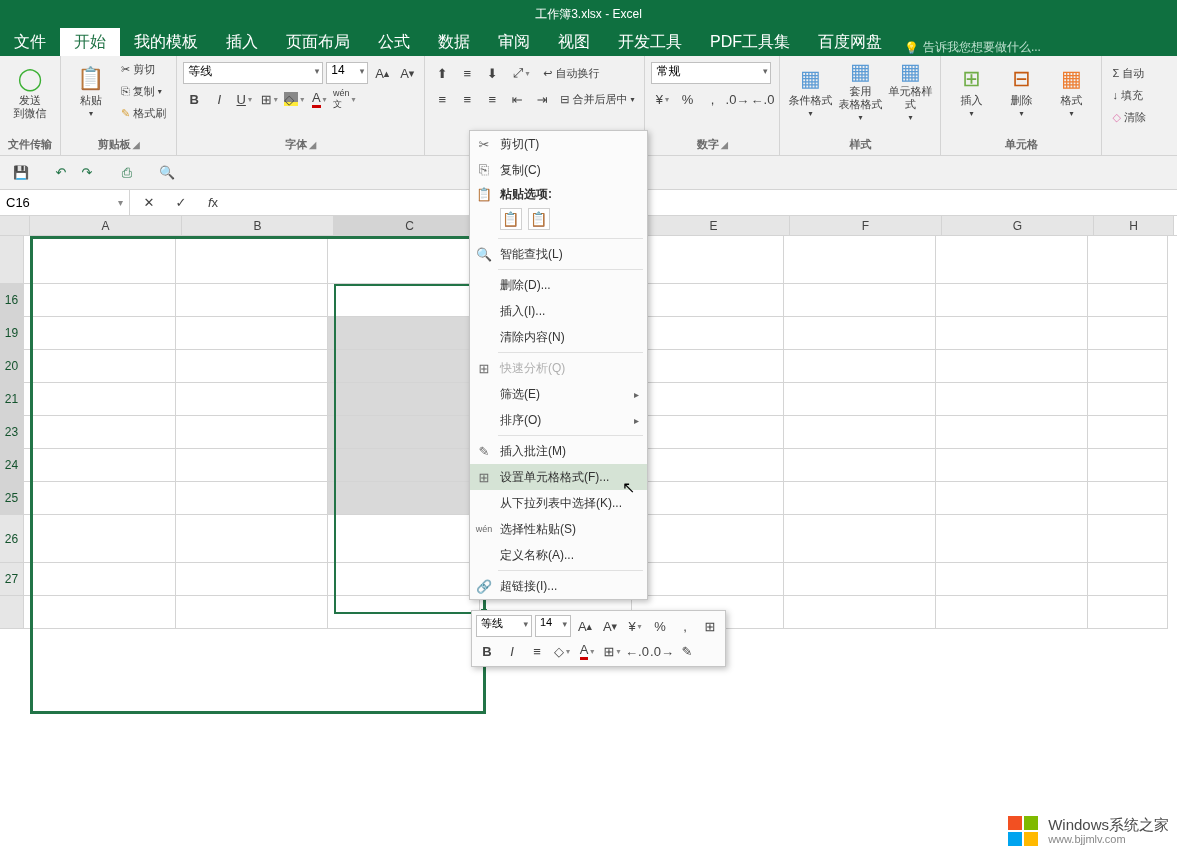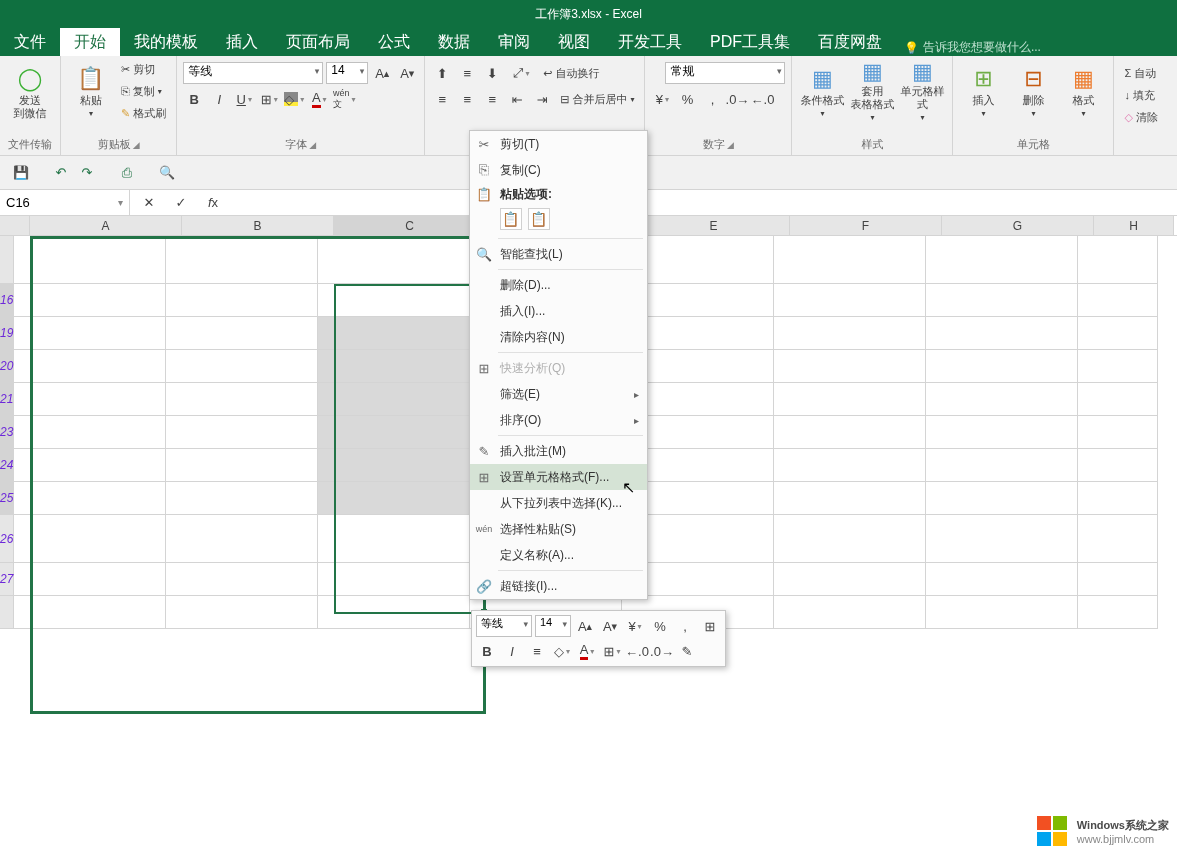--- a/index.html
+++ b/index.html
@@ -6,21 +6,21 @@
 body{width:1177px;height:856px;overflow:hidden;background:#fff;position:relative;}
 .title-bar{height:28px;background:#0f7040;display:flex;align-items:center;justify-content:center;color:#fff;font-size:12px;}
 .tabs-bar{height:28px;background:#0f7040;display:flex;align-items:flex-end;}
 .tab{padding:0 14px;height:28px;line-height:28px;color:#fff;font-size:16px;cursor:pointer;}
 .tab.active{background:#fff;color:#227447;}
 .tab.file{color:#fff;}
 .tell-me{color:#bde0ce;font-size:12px;display:flex;align-items:center;gap:4px;margin-left:8px;}
 .ribbon{height:100px;background:#f1f1f1;border-bottom:1px solid #d4d4d4;display:flex;}
 .rgroup{display:flex;flex-direction:column;align-items:center;border-right:1px solid #d4d4d4;padding:2px 6px 0;}
 .rgroup-content{flex:1;display:flex;align-items:flex-start;gap:2px;}
-.rgroup-label{font-size:11px;color:#6a6a6a;padding:2px 0 3px;display:flex;align-items:center;gap:2px;}
+.rgroup-label{font-size:11px;color:#6a6a6a;padding:2px 0 3px;display:flex;align-items:center;gap:2px;font-weight:bold;}
 .bigbtn{display:flex;flex-direction:column;align-items:center;justify-content:center;width:48px;height:66px;cursor:pointer;font-size:11px;color:#444;text-align:center;line-height:13px;}
 .bigbtn .ic{width:32px;height:32px;display:flex;align-items:center;justify-content:center;font-size:22px;}
 .smbtn{display:flex;align-items:center;height:22px;padding:0 4px;cursor:pointer;font-size:11px;color:#444;gap:3px;}
 .vstack{display:flex;flex-direction:column;gap:0;}
 .fontrow{display:flex;align-items:center;gap:3px;margin-bottom:4px;}
 .sel{border:1px solid #c0c0c0;background:#fff;height:22px;font-size:12px;padding:0 16px 0 4px;position:relative;}
 .sel::after{content:"▾";position:absolute;right:3px;top:3px;font-size:9px;color:#666;}
 .iconbtn{width:22px;height:22px;display:flex;align-items:center;justify-content:center;cursor:pointer;color:#444;font-size:13px;}
 .iconbtn.dd::after{content:"▾";font-size:8px;margin-left:2px;color:#888;}
 .qat{height:34px;background:#f1f1f1;border-bottom:1px solid #d4d4d4;display:flex;align-items:center;padding:0 10px;gap:18px;}
@@ -30,42 +30,42 @@
 .name-box::after{content:"▾";position:absolute;right:6px;font-size:10px;color:#888;}
 .fb-btns{display:flex;align-items:center;padding:0 8px;gap:10px;color:#999;font-size:13px;}
 .fb-input{flex:1;height:100%;}
 .sheet{position:relative;}
 .col-headers{display:flex;height:20px;border-bottom:1px solid #d4d4d4;}
 .corner{width:30px;border-right:1px solid #d4d4d4;background:#e6e6e6;}
 .colh{width:152px;border-right:1px solid #d4d4d4;text-align:center;font-size:12px;color:#444;line-height:20px;background:#e6e6e6;}
 .colh.sel-col{background:#d4d4d4;}
 .rows{}
 .row{display:flex;height:33px;}
-.rowh{width:14px;border-right:1px solid #d4d4d4;border-bottom:1px solid #d4d4d4;text-align:center;font-size:12px;color:#6d28d9;line-height:33px;background:#e6e6e6;font-style:italic;}
+.rowh{width:24px;border-right:1px solid #d4d4d4;border-bottom:1px solid #d4d4d4;text-align:center;font-size:12px;color:#14532d;line-height:33px;background:#e6e6e6;}
 .rowh.sel-row{background:#d4d4d4;}
 .cell{width:152px;border-right:1px solid #d4d4d4;border-bottom:1px solid #d4d4d4;background:#fff;}
 .cell.selected{background:#d9d9d9;}
 .selection-border{position:absolute;border:2px solid #227447;pointer-events:none;}
 .context-menu{position:absolute;top:130px;left:469px;width:179px;background:#fbfbfb;border:1px solid #c6c6c6;box-shadow:2px 2px 6px rgba(0,0,0,0.25);font-size:12px;z-index:100;}
 .cm-item{display:flex;align-items:center;height:26px;padding:0 8px 0 30px;position:relative;cursor:default;color:#333;}
 .cm-item.disabled{color:#b0b0b0;}
 .cm-item.highlighted{background:#d5e3d5;}
 .cm-icon{position:absolute;left:6px;width:16px;height:16px;display:flex;align-items:center;justify-content:center;font-size:13px;color:#6a6a6a;}
 .cm-arrow{position:absolute;right:8px;font-size:10px;color:#666;}
 .cm-sep{height:1px;background:#e0e0e0;margin:2px 4px 2px 28px;}
 .cm-icons-row{display:flex;gap:6px;padding:3px 8px 6px 30px;}
 .cm-paste-icon{width:22px;height:22px;border:1px solid #d0d0d0;display:flex;align-items:center;justify-content:center;font-size:14px;background:#fff;}
 .mini-toolbar{position:absolute;top:610px;left:471px;background:#fbfbfb;border:1px solid #c6c6c6;box-shadow:2px 2px 6px rgba(0,0,0,0.25);padding:4px;z-index:99;}
 .mt-row{display:flex;align-items:center;gap:3px;margin-bottom:3px;}
 .mt-row:last-child{margin-bottom:0;}
 .watermark{position:absolute;bottom:6px;right:8px;display:flex;align-items:center;gap:6px;z-index:200;}
 .wm-logo{width:36px;height:36px;position:relative;}
 .wm-sq{position:absolute;width:14px;height:14px;}
 .wm-text{line-height:14px;}
-.wm-text .l1{font-size:11px;color:#4a4a4a;font-weight:bold;}
+.wm-text .l1{font-size:15px;color:#4a4a4a;font-weight:normal;}
 .wm-text .l2{font-size:11px;color:#888;}
 u{text-decoration:none;}
 .cursor{position:absolute;top:478px;left:622px;font-size:16px;z-index:101;color:#000;pointer-events:none;}
 .dlg-launcher{font-size:9px;color:#888;}
 .sel-handle{position:absolute;width:6px;height:6px;background:#227447;right:-3px;bottom:-3px;}
 </style>
 </head>
 <body>
 
 <div class="title-bar">
@@ -195,21 +195,21 @@
         </div>
       </div>
     </div>
     <div class="rgroup-label"></div>
   </div>
 
   <div class="rgroup">
     <div class="rgroup-content">
       <div class="vstack" style="padding-top:4px;">
         <div class="fontrow">
-           <div class="sel" style="width:120px;margin-left:14px;">常规</div>
+           <div class="sel" style="width:120px;">常规</div>
         </div>
         <div class="fontrow">
           <div class="iconbtn dd">¥</div>
           <div class="iconbtn">%</div>
           <div class="iconbtn">,</div>
           <div class="iconbtn">.0→</div>
           <div class="iconbtn">←.0</div>
         </div>
       </div>
     </div>

